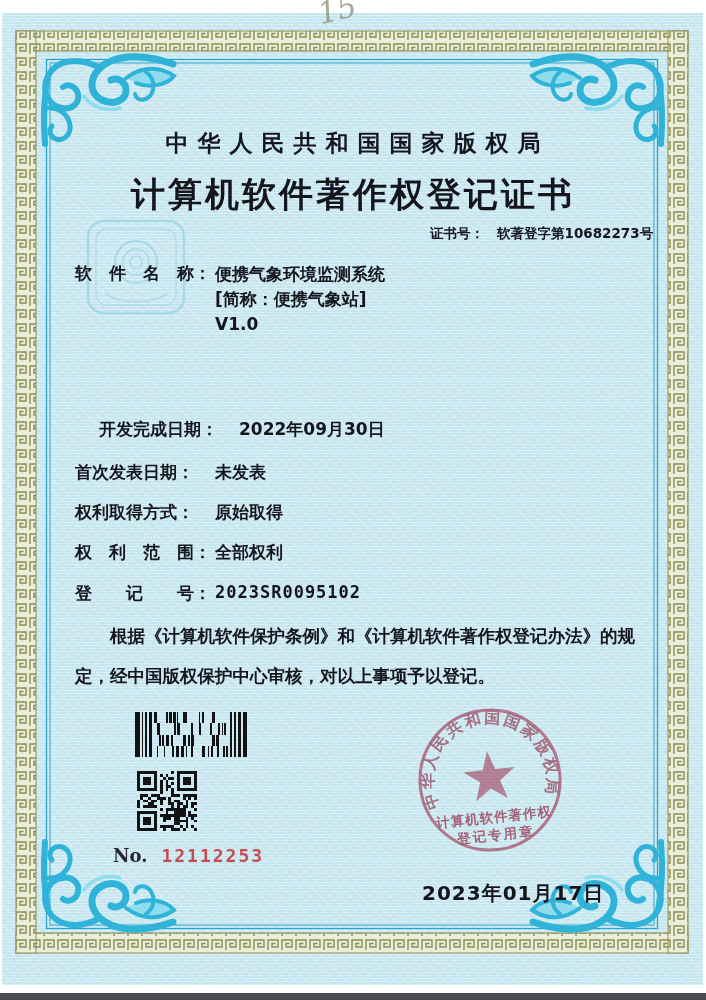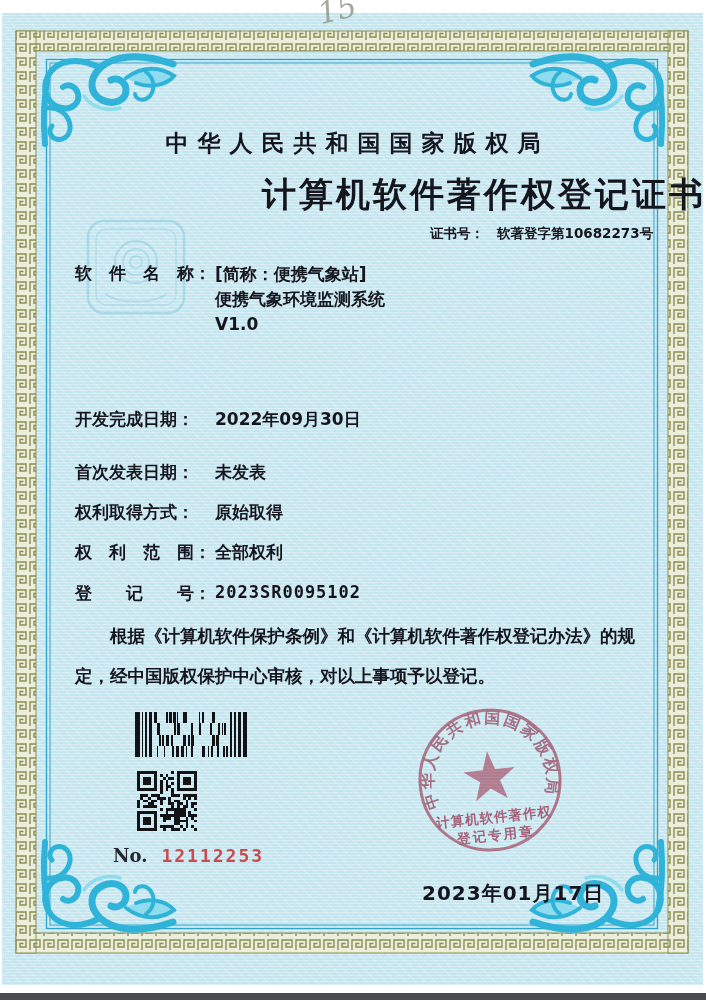--- a/index.html
+++ b/index.html
@@ -19,21 +19,21 @@
   .handwriting{
     position:absolute; left:318px; top:-8px; font-size:30px; color:#8f947f;
     font-style:italic; transform:rotate(-14deg); font-family:"DejaVu Serif",serif; opacity:.8;
   }
   .authority{
     position:absolute; left:0; right:0; top:128px; text-align:center;
     font-family:"DejaVu Serif","DejaVu Sans",serif; font-weight:700;
     font-size:23px; letter-spacing:9px; color:#15151d; text-indent:9px;
   }
   .cert-title{
-    position:absolute; left:0; right:0; top:172px; text-align:right;
+    position:absolute; left:0; right:0; top:172px; text-align:center;
     font-family:"DejaVu Serif","DejaVu Sans",serif; font-weight:700;
     font-size:34px; letter-spacing:3px; color:#15151d;
   }
   .certno-line{
     position:absolute; left:430px; top:225px; font-size:13.5px; font-weight:700;
     color:#15151d; white-space:nowrap;
   }
   .certno-line .certno-value{margin-left:13px;}
   .row{position:absolute; left:75px; display:flex; color:#15151d; font-weight:700; font-size:17px; white-space:nowrap;}
   .row .label{width:140px; flex:0 0 140px;}
@@ -116,28 +116,28 @@
 
   <div class="authority">中华人民共和国国家版权局</div>
   <div class="cert-title">计算机软件著作权登记证书</div>
   <div class="certno-line">
     <span>证书号：</span><span class="certno-value">软著登字第10682273号</span>
   </div>
 
   <div class="row" style="top:262px;">
     <span class="label">软　件　名　称：</span>
     <span class="value value-multiline">
+      <span style="display:block">便携气象环境监测系统</span>
       <span style="display:block">[简称：便携气象站]</span>
-      <span style="display:block">便携气象环境监测系统</span>
       <span style="display:block">V1.0</span>
     </span>
   </div>
 
 
-  <div class="row" style="top:408px;">
+  <div class="row" style="top:418px;margin-left:24px;">
     <span class="label">开发完成日期：</span>
     <span class="value">2022年09月30日</span>
   </div>
 
   <div class="row" style="top:461px;">
     <span class="label">首次发表日期：</span>
     <span class="value">未发表</span>
   </div>
 
   <div class="row" style="top:501px;">

